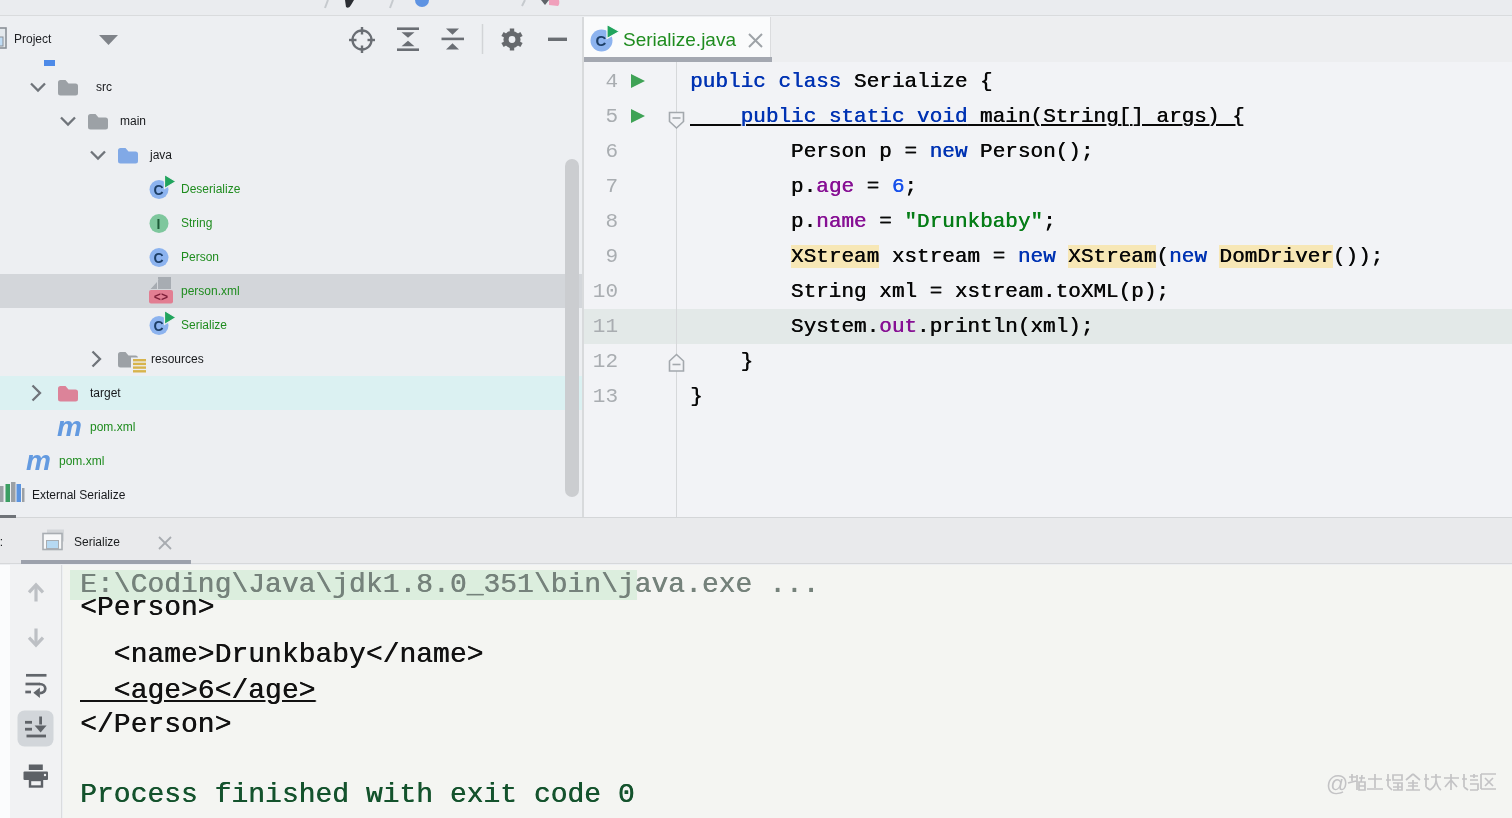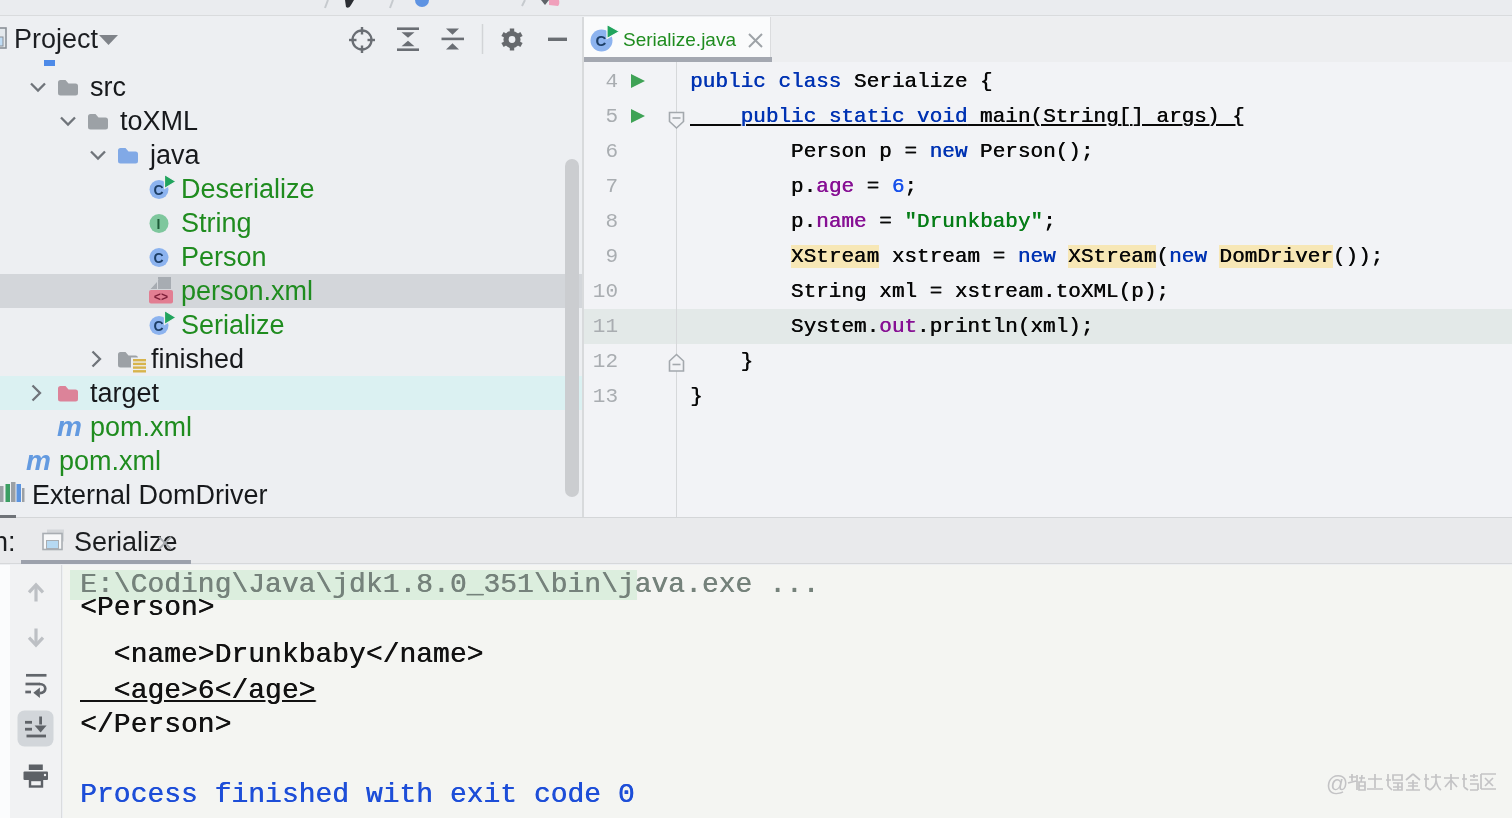--- a/index.html
+++ b/index.html
@@ -1,19 +1,19 @@
 <!DOCTYPE html>
 <html><head>
 <meta charset="utf-8">
 <style>
 * { margin:0; padding:0; box-sizing:border-box; }
 html,body { width:1512px; height:818px; overflow:hidden; }
 body { position:relative; background:#EDEFF2; font-family:"Liberation Sans",sans-serif; }
 .abs { position:absolute; }
-.ui { position:absolute; font-size:27px; color:#17191C; white-space:pre; line-height:34px; height:34px; }
+.ui { position:absolute; font-size:12px; color:#17191C; white-space:pre; line-height:34px; height:34px; }
 .green { color:#1F8C1F; }
 .cl { position:absolute; left:690px; height:35px; line-height:35px; font-family:"Liberation Mono",monospace; font-size:21px; color:#080808; white-space:pre; text-shadow:0.5px 0 currentColor; }
 .ln { position:absolute; left:560px; width:58px; height:35px; line-height:35px; text-align:right; font-family:"Liberation Mono",monospace; font-size:21px; color:#A9ADB1; }
 .kw { color:#0033B3; }
 .num { color:#1750EB; }
 .str { color:#067D17; }
 .fld { color:#871094;text-align:center; }
 .occ { background:#F7E7B6; }
 .con { position:absolute; left:80px; height:35px; line-height:35px; font-family:"Liberation Mono",monospace; font-size:28px; color:#121212; white-space:pre; text-shadow:0.5px 0 currentColor; }
 </style>
@@ -37,33 +37,33 @@
 <div class="abs" style="left:10px;top:565px;width:52px;height:253px;background:#F1F2F3;border-right:1px solid #DADCDE;"></div>
 <div class="abs" style="left:63px;top:565px;width:1449px;height:253px;background:#F4F5F2;"></div>
 
 <div class="abs" style="left:0;top:274px;width:582px;height:34px;background:#D3D6DA;"></div>
 <div class="abs" style="left:0;top:376px;width:582px;height:34px;background:#DBF1F2;"></div>
 <div class="abs" style="left:44px;top:60px;width:11px;height:6px;background:#4D8AE8;"></div>
 <div class="abs" style="left:565px;top:159px;width:14px;height:338px;background:#CBCDD0;border-radius:7px;"></div>
 
 <span class="ui" style="left:14px;top:22px;color:#1D1F23;">Project</span>
 
-<span class="ui" style="left:90px;top:70px;">src</span>
-<span class="ui" style="left:120px;top:104px;">toXML</span>
+<span class="ui" style="left:96px;top:70px;">src</span>
+<span class="ui" style="left:120px;top:104px;">main</span>
 <span class="ui" style="left:150px;top:138px;">java</span>
 <span class="ui green" style="left:181px;top:172px;">Deserialize</span>
 <span class="ui green" style="left:181px;top:206px;">String</span>
 <span class="ui green" style="left:181px;top:240px;">Person</span>
 <span class="ui green" style="left:181px;top:274px;">person.xml</span>
 <span class="ui green" style="left:181px;top:308px;">Serialize</span>
-<span class="ui" style="left:151px;top:342px;">finished</span>
+<span class="ui" style="left:151px;top:342px;">resources</span>
 <span class="ui" style="left:90px;top:376px;">target</span>
 <span class="ui green" style="left:90px;top:410px;">pom.xml</span>
 <span class="ui green" style="left:59px;top:444px;">pom.xml</span>
-<span class="ui" style="left:32px;top:478px;">External DomDriver</span>
+<span class="ui" style="left:32px;top:478px;">External Serialize</span>
 
 <span class="ui green" style="left:623px;top:23px;font-size:19px;">Serialize.java</span>
 
 <span class="ln" style="top:63.5px;">4</span>
 <span class="ln" style="top:98.5px;">5</span>
 <span class="ln" style="top:133.5px;">6</span>
 <span class="ln" style="top:168.5px;">7</span>
 <span class="ln" style="top:203.5px;">8</span>
 <span class="ln" style="top:238.5px;">9</span>
 <span class="ln" style="top:273.5px;">10</span>
@@ -83,21 +83,21 @@
 
 <span class="ui" style="left:-7px;top:525px;color:#1B1D1F;">n:</span>
 <span class="ui" style="left:74px;top:525px;color:#1B1D1F;">Serialize</span>
 
 <div class="abs" style="left:70px;top:570px;width:567px;height:30px;background:#DCEEDE;"></div>
 <span class="con" style="top:566.5px;color:#75827B;">E:\Coding\Java\jdk1.8.0_351\bin\java.exe ...</span>
 <span class="con" style="top:582px;margin-top:8px;">&lt;Person&gt;</span>
 <span class="con" style="top:636.5px;">  &lt;name&gt;Drunkbaby&lt;/name&gt;</span>
 <span class="con" style="top:673px;text-decoration:underline;">  &lt;age&gt;6&lt;/age&gt;</span>
 <span class="con" style="top:706.5px;">&lt;/Person&gt;</span>
-<span class="con" style="top:776.5px;color:#1d4ed8;">Process finished with exit code 0</span>
+<span class="con" style="top:776.5px;color:#14532d;">Process finished with exit code 0</span>
 
 <svg class="abs" style="left:0;top:0;" width="1512" height="818" viewBox="0 0 1512 818">
 <defs>
 <path id="folder" d="M0,3 a2.5,2.5 0 0 1 2.5,-2.5 h5 l3,3.5 h7 a2.5,2.5 0 0 1 2.5,2.5 v7 a2.5,2.5 0 0 1 -2.5,2.5 h-15 a2.5,2.5 0 0 1 -2.5,-2.5 z"></path>
 </defs>
 
 <line x1="328" y1="0" x2="325" y2="8" stroke="#C6CACE" stroke-width="2"></line>
 <path d="M345,0 h9 l-3,5 q-2,4 -5,2 z" fill="#2B2E33"></path>
 <line x1="393" y1="0" x2="390" y2="8" stroke="#C6CACE" stroke-width="2"></line>
 <path d="M415,0 a7,7 0 0 0 14,0 z" fill="#5E93E2"></path>

